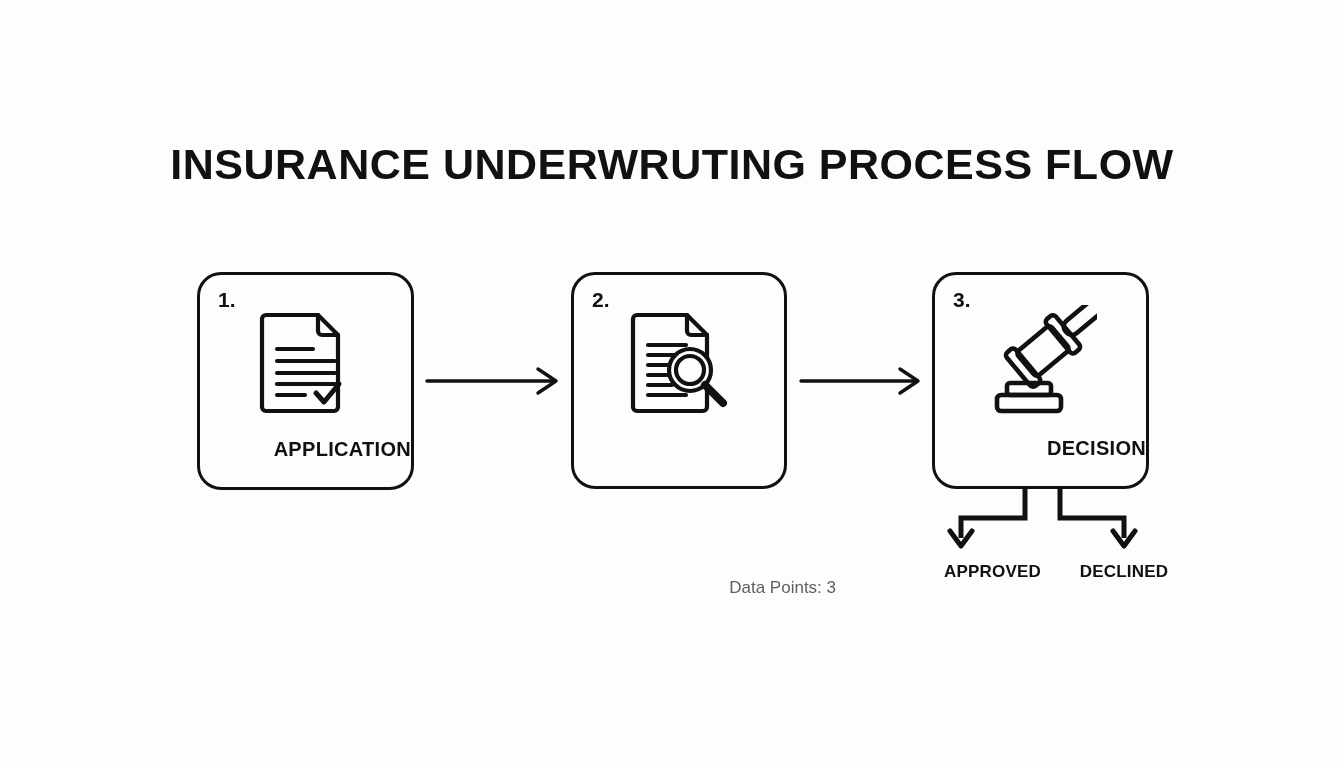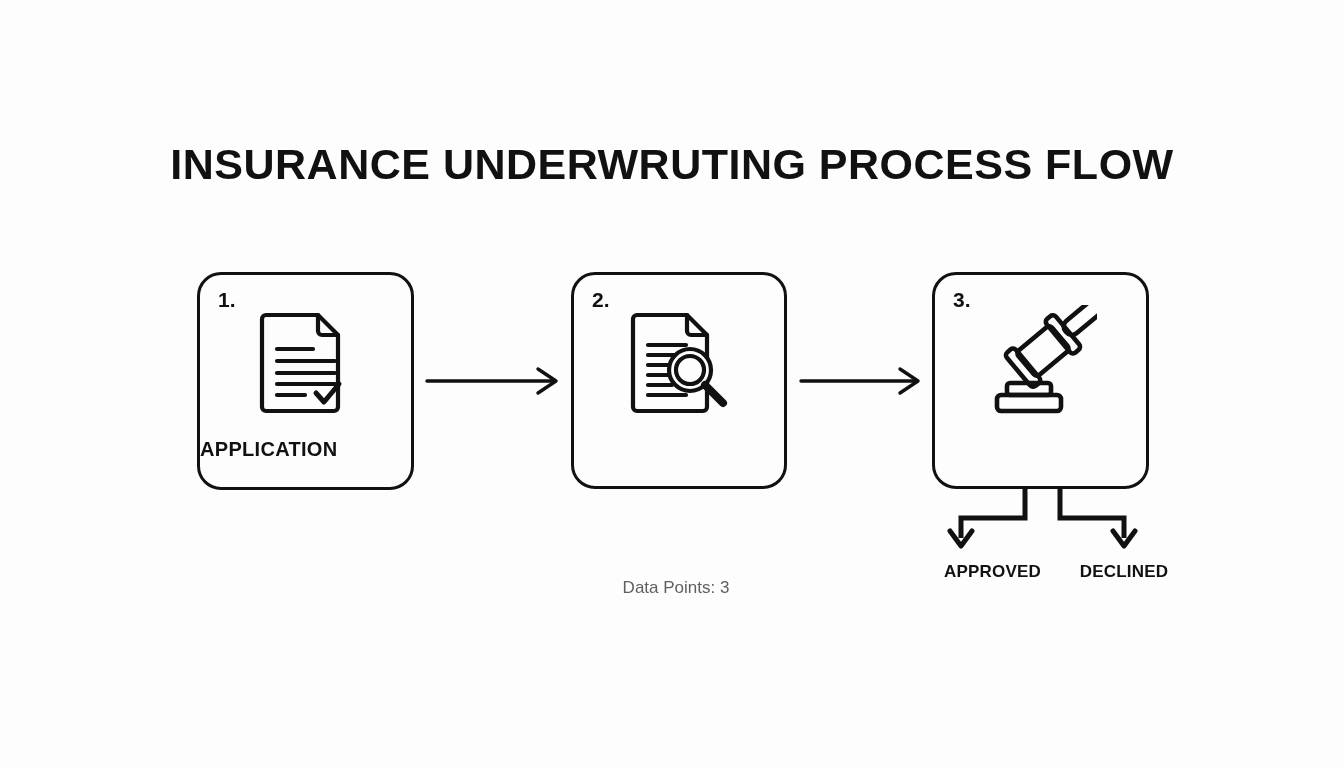--- a/index.html
+++ b/index.html
@@ -58,21 +58,21 @@
     font-size: 21px;
     font-weight: bold;
     color: #111111;
     line-height: 1;
   }
   .step-label {
     position: absolute;
     left: 0;
     right: 0;
     bottom: 26px;
-    text-align: left;
+    text-align: right;
     font-size: 20px;
     font-weight: bold;
     letter-spacing: 0.3px;
     color: #111111;
     white-space: nowrap;
   }
   .step-icon {
     position: absolute;
     left: 50%;
     top: 30px;
@@ -113,21 +113,21 @@
   }
   #outcome-approved { left: 881px; width: 160px; text-align: right; }
   #outcome-declined { left: 1044px; width: 160px; text-align: center; }
 
   
   .caption {
     position: absolute;
     left: 516px;
     top: 578px;
     width: 320px;
-    text-align: center;
+    text-align: right;
     font-size: 17px;
     font-weight: normal;
     color: #5f5f5f;
     white-space: nowrap;
   }
 </style>
 </head>
 <body>
 
 <div class="stage">
@@ -201,20 +201,21 @@
           <rect x="26" y="24" width="12" height="44" rx="4"></rect>
           <rect x="78" y="24" width="12" height="44" rx="4"></rect>
 
           <rect x="88" y="38" width="44" height="16" rx="7"></rect>
         </g>
 
         <rect x="22" y="78" width="44" height="12" rx="3"></rect>
         <rect x="12" y="90" width="64" height="16" rx="4"></rect>
       </svg>
     </div>
+    <div class="step-label">DECISION</div>
   </div>
 
   <div id="branch">
     <svg viewBox="0 0 220 72" xmlns="http://www.w3.org/2000/svg" fill="none" stroke="#111111" stroke-width="5" stroke-linecap="butt" stroke-linejoin="miter">
 
       <path d="M95 0 V32 H31 V52"></path>
       <path d="M20 45 L31 60 L42 45" stroke-linecap="round" stroke-linejoin="round"></path>
 
       <path d="M130 0 V32 H194 V52"></path>
       <path d="M183 45 L194 60 L205 45" stroke-linecap="round" stroke-linejoin="round"></path>

